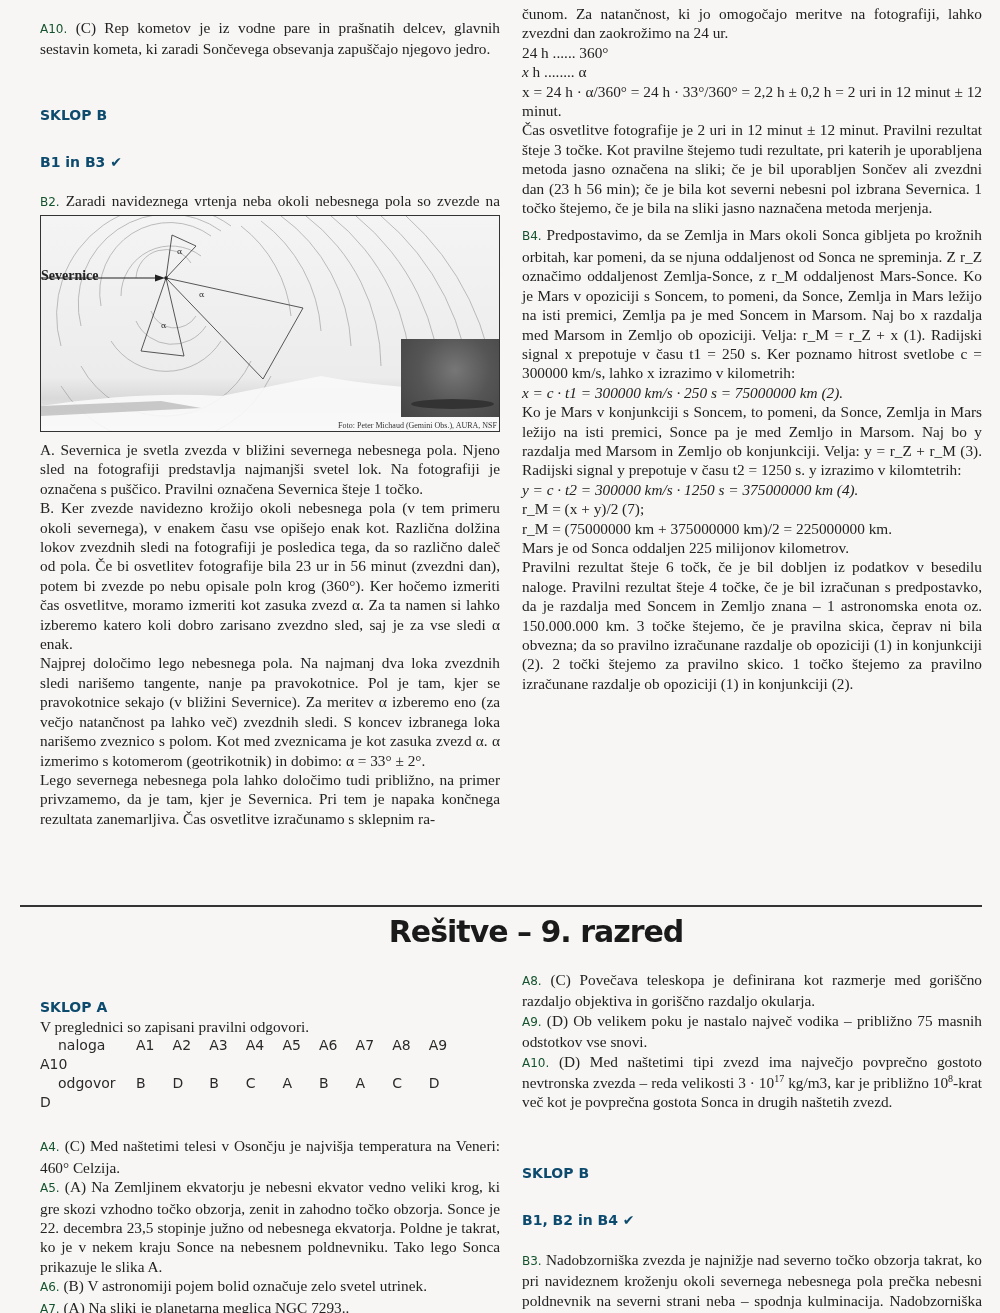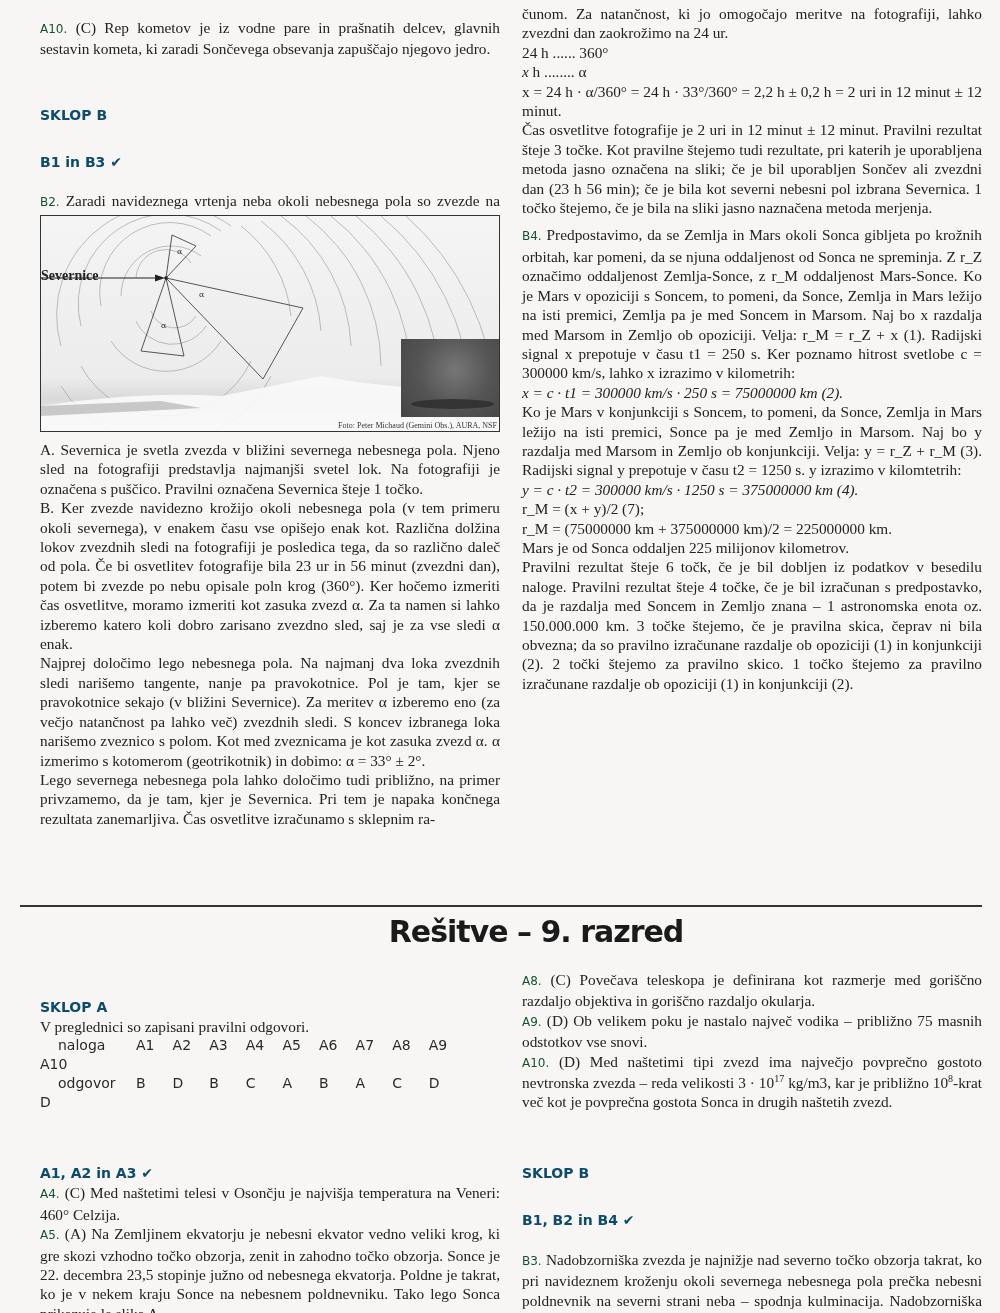--- a/index.html
+++ b/index.html
@@ -128,21 +128,20 @@
   <p>V preglednici so zapisani pravilni odgovori.</p>
   <div class="ans-table">
     <div>
       <span class="h">naloga</span><span class="c">A1</span><span class="c">A2</span><span class="c">A3</span><span class="c">A4</span><span class="c">A5</span><span class="c">A6</span><span class="c">A7</span><span class="c">A8</span><span class="c">A9</span><span class="c">A10</span>
     </div>
     <div>
       <span class="h">odgovor</span><span class="c">B</span><span class="c">D</span><span class="c">B</span><span class="c">C</span><span class="c">A</span><span class="c">B</span><span class="c">A</span><span class="c">C</span><span class="c">D</span><span class="c">D</span>
     </div>
   </div>
   <div class="gap" style="height:24px"></div>
-  <div class="sec"><span>A1, A2 in A3</span> <span class="check">✔</span></div>
   <p><span class="lbl">A4.</span> <span>(C) Med naštetimi telesi v Osončju je najvišja temperatura na Veneri: 460° Celzija.</span></p>
   <p><span class="lbl">A5.</span> <span>(A) Na Zemljinem ekvatorju je nebesni ekvator vedno veliki krog, ki gre skozi vzhodno točko obzorja, zenit in zahodno točko obzorja. Sonce je 22. decembra 23,5 stopinje južno od nebesnega ekvatorja. Poldne je takrat, ko je v nekem kraju Sonce na nebesnem poldnevniku. Tako lego Sonca prikazuje le slika A.</span></p>
   <p><span class="lbl">A6.</span> <span>(B) V astronomiji pojem bolid označuje zelo svetel utrinek.</span></p>
   <p><span class="lbl">A7.</span> <span>(A) Na sliki je planetarna meglica NGC 7293..</span></p>
 </div>
 
 <div id="col-right2" class="col">
   <p><span class="lbl">A8.</span> <span>(C) Povečava teleskopa je definirana kot razmerje med goriščno razdaljo objektiva in goriščno razdaljo okularja.</span></p>
   <p><span class="lbl">A9.</span> <span>(D) Ob velikem poku je nastalo največ vodika – približno 75 masnih odstotkov vse snovi.</span></p>
   <p><span class="lbl">A10.</span> <span>(D) Med naštetimi tipi zvezd ima največjo povprečno gostoto nevtronska zvezda – reda velikosti 3 · 10</span><sup>17</sup><span> kg/m3, kar je približno 10</span><sup>8</sup><span>-krat več kot je povprečna gostota Sonca in drugih naštetih zvezd.</span></p>

